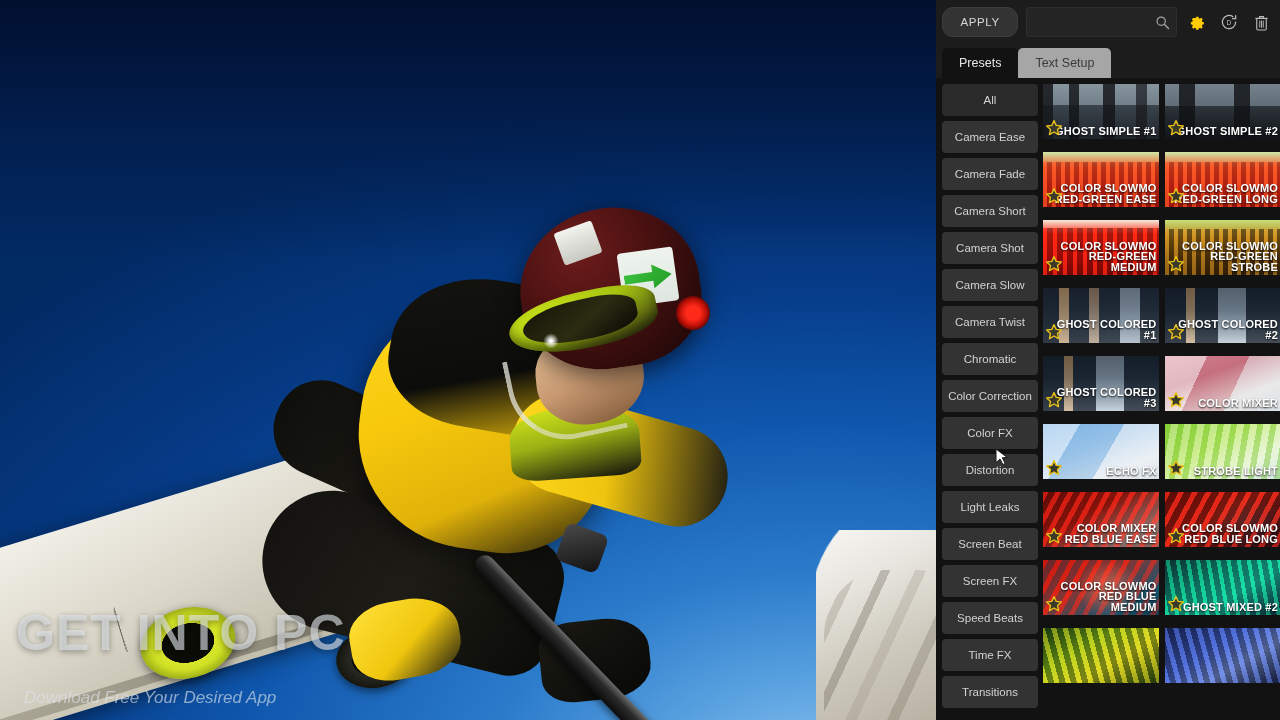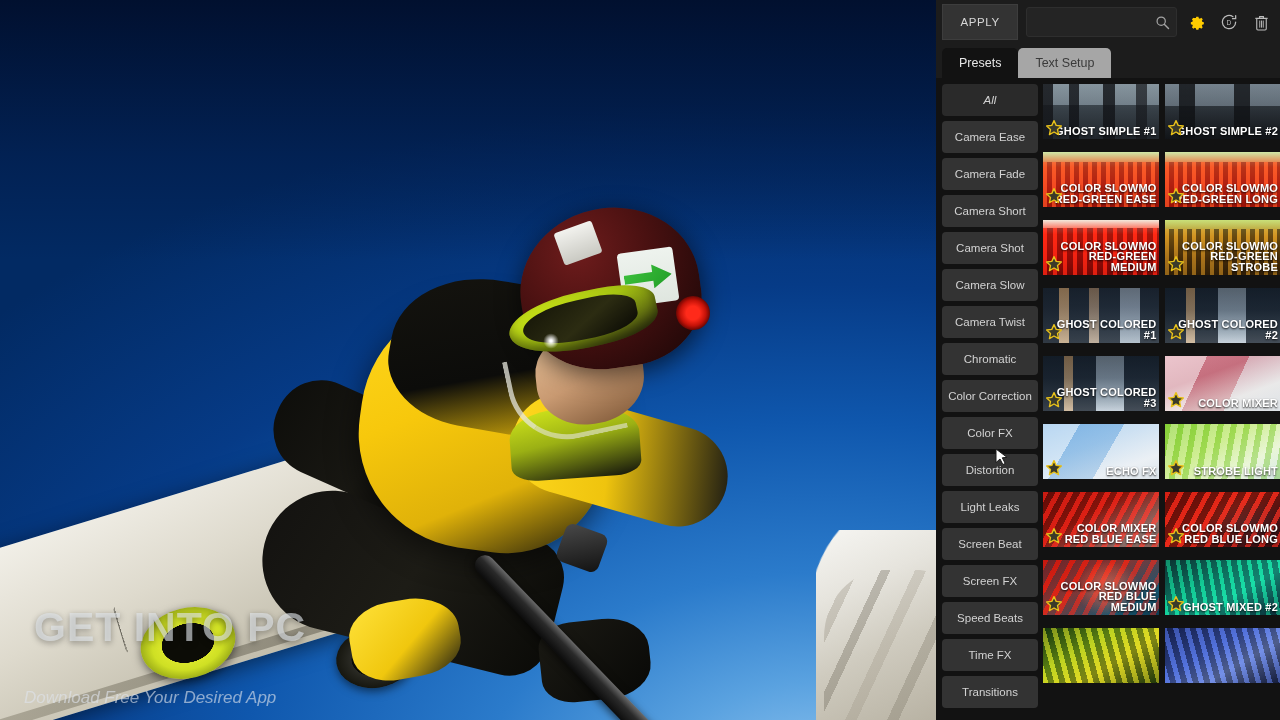--- a/index.html
+++ b/index.html
@@ -118,32 +118,32 @@
 
   
   .stick{ position:absolute; left:478px; top:548px; width:260px; height:20px;
     background:linear-gradient(180deg,#6a6a6a 0%,#2a2a2a 40%,#0c0c0c 100%);
     border-radius:10px; transform:rotate(46deg); transform-origin:0 50%;
     box-shadow:0 2px 8px rgba(0,0,0,.6); }
   .stick-head{ position:absolute; left:560px; top:528px; width:44px; height:40px;
     background:linear-gradient(150deg,#4a4a4a,#111); border-radius:8px; transform:rotate(20deg); }
 
   
-  .wm{ position:absolute; left:34px; top:604px; font-size:41px; font-weight:bold;
+  .wm{ position:absolute; left:16px; top:604px; font-size:50px; font-weight:bold;
     letter-spacing:1px; color:rgba(226,230,236,.62); text-shadow:0 2px 6px rgba(0,0,0,.35);
     white-space:nowrap; }
   .wm-sub{ position:absolute; left:24px; top:688px; font-size:17px; font-style:italic;
     color:rgba(222,228,236,.62); white-space:nowrap; }
 
   
   .panel{ position:absolute; left:936px; top:0; width:344px; height:720px;
     background:#1c1c1c; overflow:hidden; }
 
   .toolbar{ position:relative; height:44px; display:flex; align-items:center; padding:0 6px 0 6px; }
-  .apply-btn{ width:78px; height:36px; background:#333333; border:1px solid #3d3d3d; border-radius:0;
+  .apply-btn{ width:78px; height:30px; background:#333333; border:1px solid #3d3d3d; border-radius:11px;
     color:#d6d6d6; font-size:11.5px; letter-spacing:.6px; display:flex; align-items:center;
     justify-content:center; cursor:pointer; }
   .search-wrap{ position:relative; margin-left:8px; width:154px; height:30px;
     background:#242424; border:1px solid #2e2e2e; border-radius:3px; }
   .search-wrap input{ width:100%; height:100%; background:transparent; border:0; outline:none;
     color:#cfcfcf; font-size:11.5px; padding:0 26px 0 8px; font-family:"Liberation Sans",sans-serif; }
   .search-ic{ position:absolute; right:6px; top:7px; width:15px; height:15px; opacity:.75; }
   .tbicon{ width:26px; height:26px; margin-left:7px; display:flex; align-items:center;
     justify-content:center; cursor:pointer; }
 
@@ -157,21 +157,21 @@
     font-size:9.5px; font-weight:bold; letter-spacing:.4px; padding:2px 6px; border-radius:2px;
     box-shadow:0 0 0 1px #1d8f1d inset; }
 
   .body{ position:absolute; left:0; top:78px; width:344px; height:642px;
     background:#121212; display:flex; }
 
   .cats{ width:107px; padding:6px 5px 0 6px; display:flex; flex-direction:column; gap:5px; }
   .cat{ height:32px; background:#333333; border-radius:4px; color:#d2d2d2; font-size:11.5px;
     display:flex; align-items:center; justify-content:center; cursor:pointer;
     white-space:nowrap; flex:0 0 32px; }
-  .cat.active{ background:#2a2a2a;font-style:italic; }
+  .cat.active{ background:#2a2a2a; }
 
   .grid{ flex:1; padding:6px 0 0 0; display:grid; grid-template-columns:1fr 1fr;
     gap:13px 6px; align-content:start; }
   .thumb{ position:relative; height:55px; overflow:hidden; cursor:pointer;
     background:#111; }
   .thumb .bg{ position:absolute; inset:0; }
   .thumb .lbl{ position:absolute; left:8px; right:2px; bottom:3px; color:#fff; font-size:11px;
     font-weight:bold; line-height:10.5px; letter-spacing:.2px; text-align:right;
     text-shadow:0 1px 2px rgba(0,0,0,.9); }
   .star{ position:absolute; left:2px; bottom:2px; width:18px; height:18px; z-index:2; }

